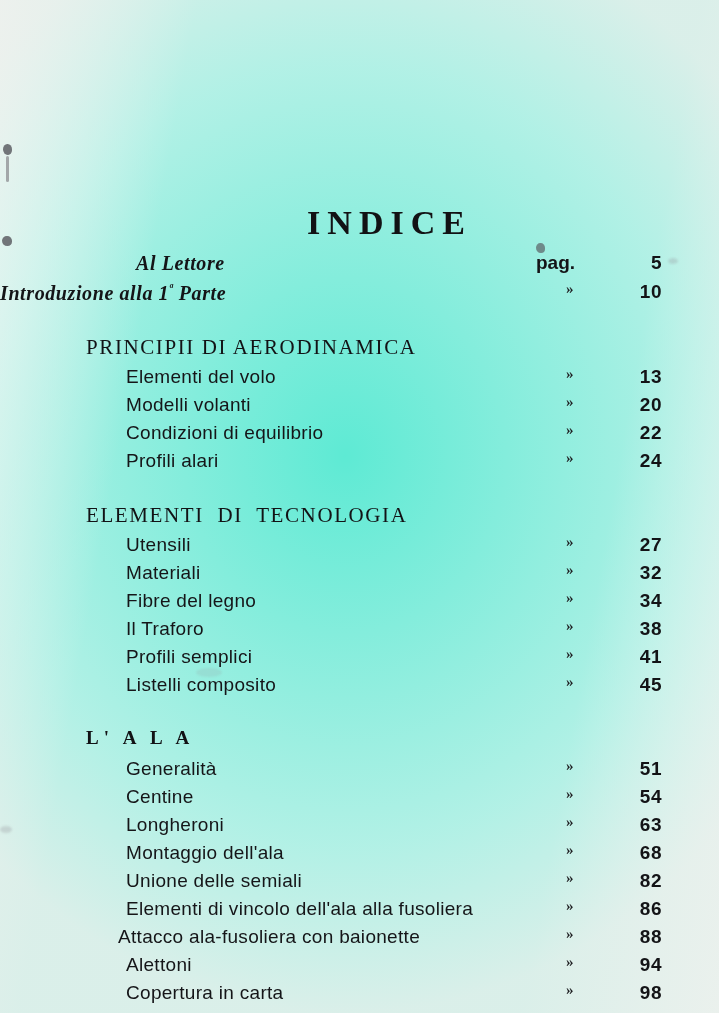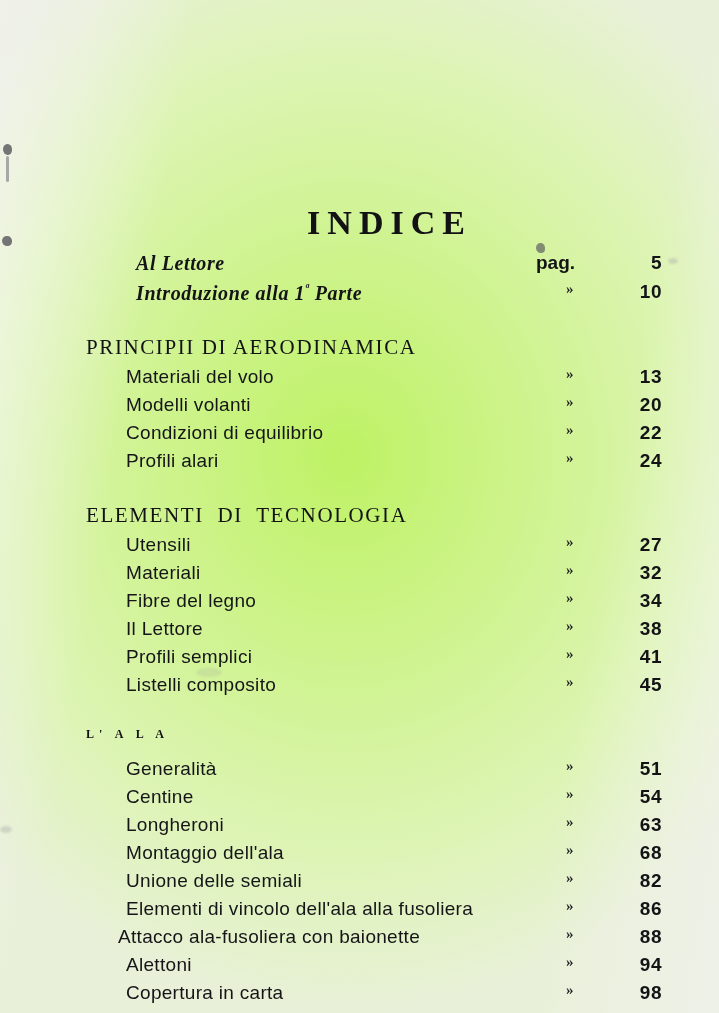--- a/index.html
+++ b/index.html
@@ -11,21 +11,21 @@
   body {
     font-family: "Liberation Sans", sans-serif;
     -webkit-font-smoothing: antialiased;
   }
 
   .page {
     position: relative;
     width: 719px;
     height: 1013px;
     margin: 0;
-    background: #bef264;
+    background: #5eead4;
     overflow: hidden;
     color: #16161a;
   }
 
   
   .paper-tone {
     position: absolute;
     inset: 0;
     background:
       radial-gradient(ellipse 70% 55% at 48% 45%, rgba(255,255,255,0) 0%, rgba(246,246,244,0.55) 70%, rgba(240,240,237,0.85) 100%),
@@ -136,21 +136,21 @@
     font-family: "Liberation Serif", "DejaVu Serif", serif;
     font-size: 21px;
     font-weight: 400;
     letter-spacing: 1.6px;
     color: #121215;
     white-space: pre;
   }
   .section-head.wide {
     letter-spacing: 5px;
     font-weight: 700;
-    font-size: 12px;
+    font-size: 19px;
   }
 
   
   .entry .toc-label {
     font-family: "Liberation Sans", sans-serif;
     font-size: 19px;
     font-weight: 400;
     letter-spacing: 0.3px;
     color: #151518;
   }
@@ -197,30 +197,30 @@
   <div class="content" id="toc-root">
       <div class="toc-line front" style="top: 252px;">
         <span class="toc-label" style="margin-left: 136px;">Al Lettore</span>
         <span class="leaders" style="max-width: 319.234px;">
           <span class="dots">·········</span>
         </span>
         <span class="pag-word">pag.</span>
         <span class="pageno">5</span>
       </div>
       <div class="toc-line front" style="top: 281px;">
-        <span class="toc-label" style="margin-left: 136px;">Introduzione alla 1<span class="sup">ª</span> Parte</span>
+        <span class="toc-label" style="">Introduzione alla 1<span class="sup">ª</span> Parte</span>
         <span class="leaders" style="max-width: 181.812px;">
           <span class="dots">·····</span>
         </span>
         <span class="ditto">»</span>
         <span class="pageno">10</span>
       </div>
       <div class="section-head" style="top: 335px;">PRINCIPII DI AERODINAMICA</div>
       <div class="toc-line entry" style="top: 366px;">
-        <span class="toc-label" style="margin-left: 126px;">Materiali del volo</span>
+        <span class="toc-label" style="margin-left: 126px;">Elementi del volo</span>
         <span class="leaders" style="max-width: 262.938px;">
           <span class="dots">········</span>
         </span>
         <span class="ditto">»</span>
         <span class="pageno">13</span>
       </div>
       <div class="toc-line entry" style="top: 394px;">
         <span class="toc-label" style="margin-left: 126px;">Modelli volanti</span>
         <span class="leaders" style="max-width: 293.094px;">
           <span class="dots">·········</span>
@@ -263,21 +263,21 @@
       </div>
       <div class="toc-line entry" style="top: 590px;">
         <span class="toc-label" style="margin-left: 126px;">Fibre del legno</span>
         <span class="leaders" style="max-width: 287.797px;">
           <span class="dots">········</span>
         </span>
         <span class="ditto">»</span>
         <span class="pageno">34</span>
       </div>
       <div class="toc-line entry" style="top: 618px;">
-        <span class="toc-label" style="margin-left: 126px;">Il Lettore</span>
+        <span class="toc-label" style="margin-left: 126px;">Il Traforo</span>
         <span class="leaders" style="max-width: 340.016px;">
           <span class="dots">··········</span>
         </span>
         <span class="ditto">»</span>
         <span class="pageno">38</span>
       </div>
       <div class="toc-line entry" style="top: 646px;">
         <span class="toc-label" style="margin-left: 126px;">Profili semplici</span>
         <span class="leaders" style="max-width: 286.188px;">
           <span class="dots">········</span>

